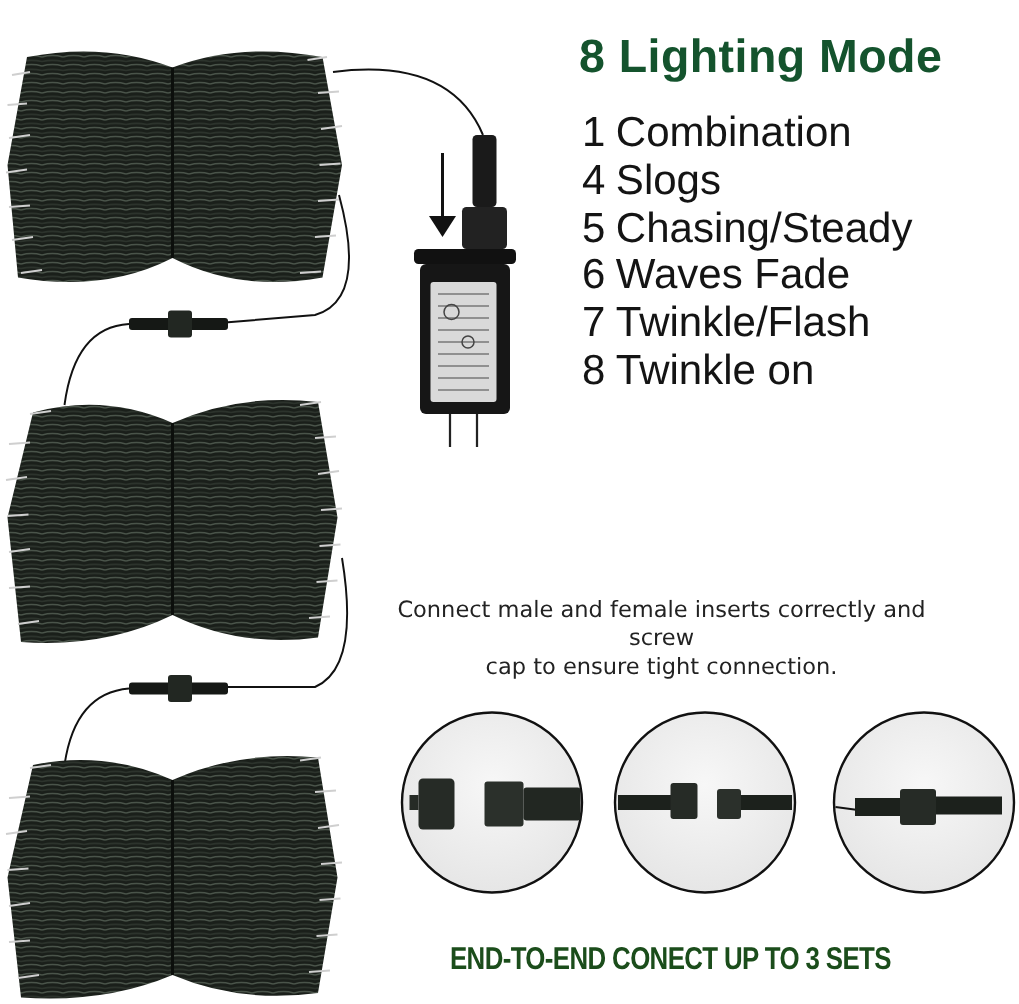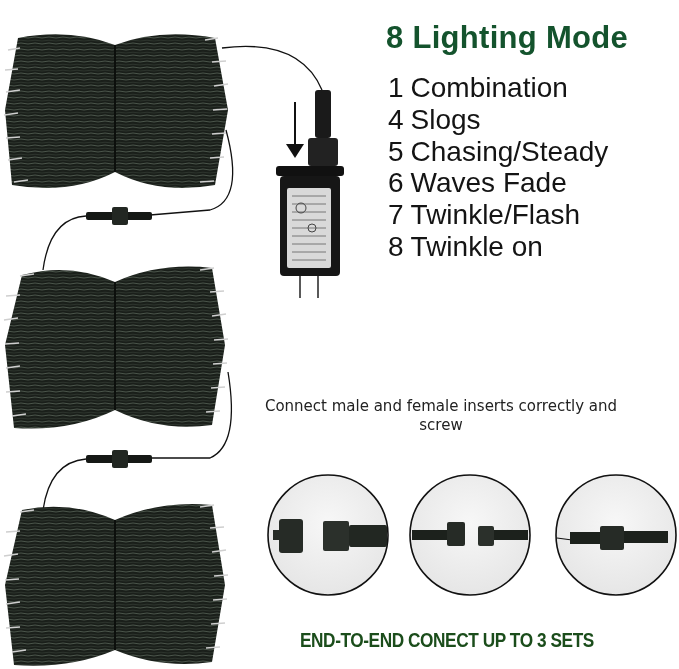--- a/index.html
+++ b/index.html
@@ -172,15 +172,16 @@
   <li><span class="num">1</span><span>Combination</span></li>
   <li><span class="num">4</span><span>Slogs</span></li>
   <li><span class="num">5</span><span>Chasing/Steady</span></li>
   <li><span class="num">6</span><span>Waves Fade</span></li>
   <li><span class="num">7</span><span>Twinkle/Flash</span></li>
   <li><span class="num">8</span><span>Twinkle on</span></li>
 </ul>
 
 <div id="instr" class="abs">
   <div>Connect male and female inserts correctly and screw</div>
+  <div>cap to ensure tight connection.</div>
 </div>
 
 <div id="footer" class="abs">END-TO-END CONECT UP TO 3 SETS</div>
 
 </body></html>

